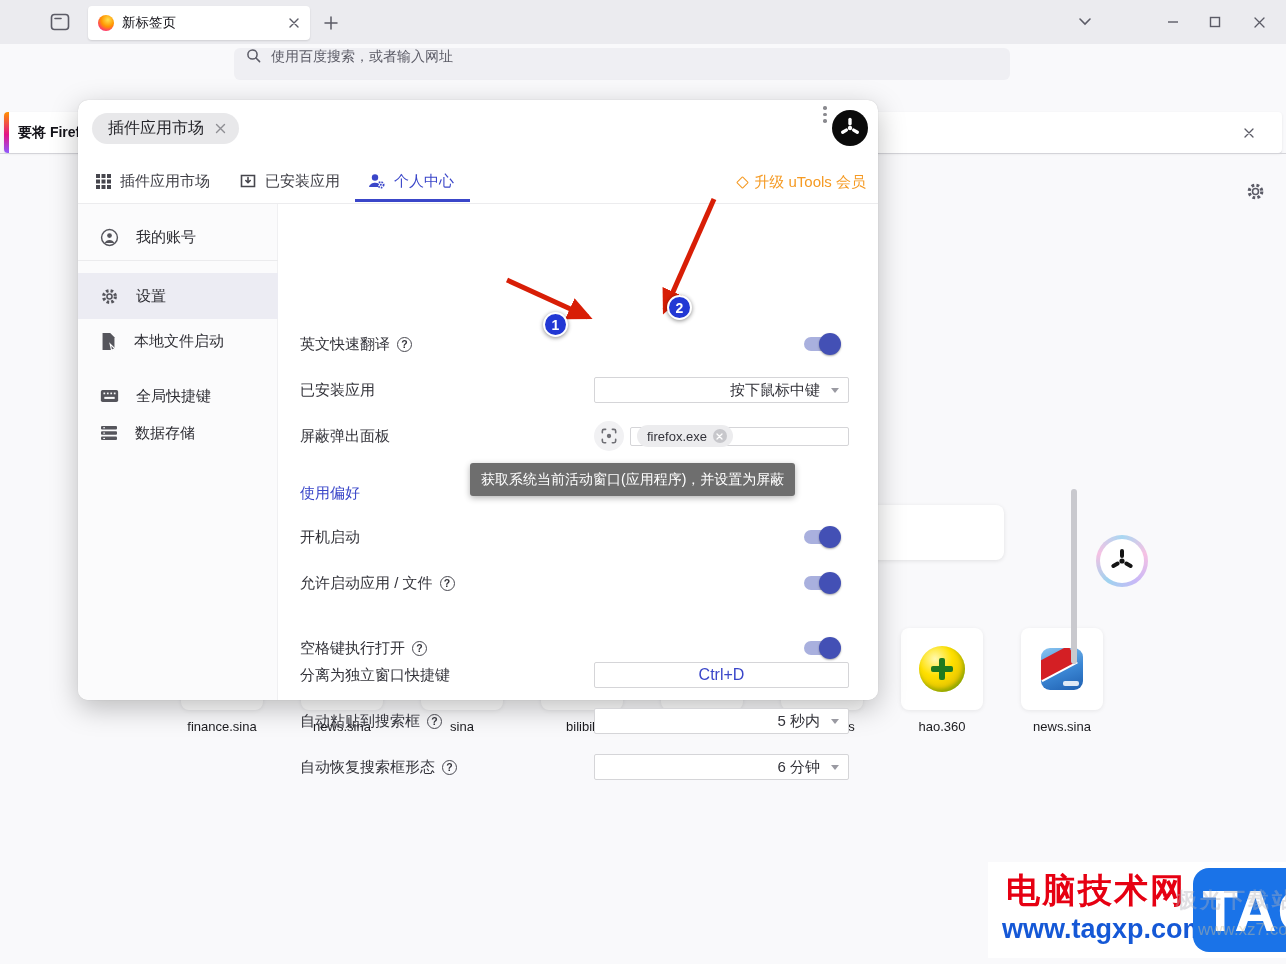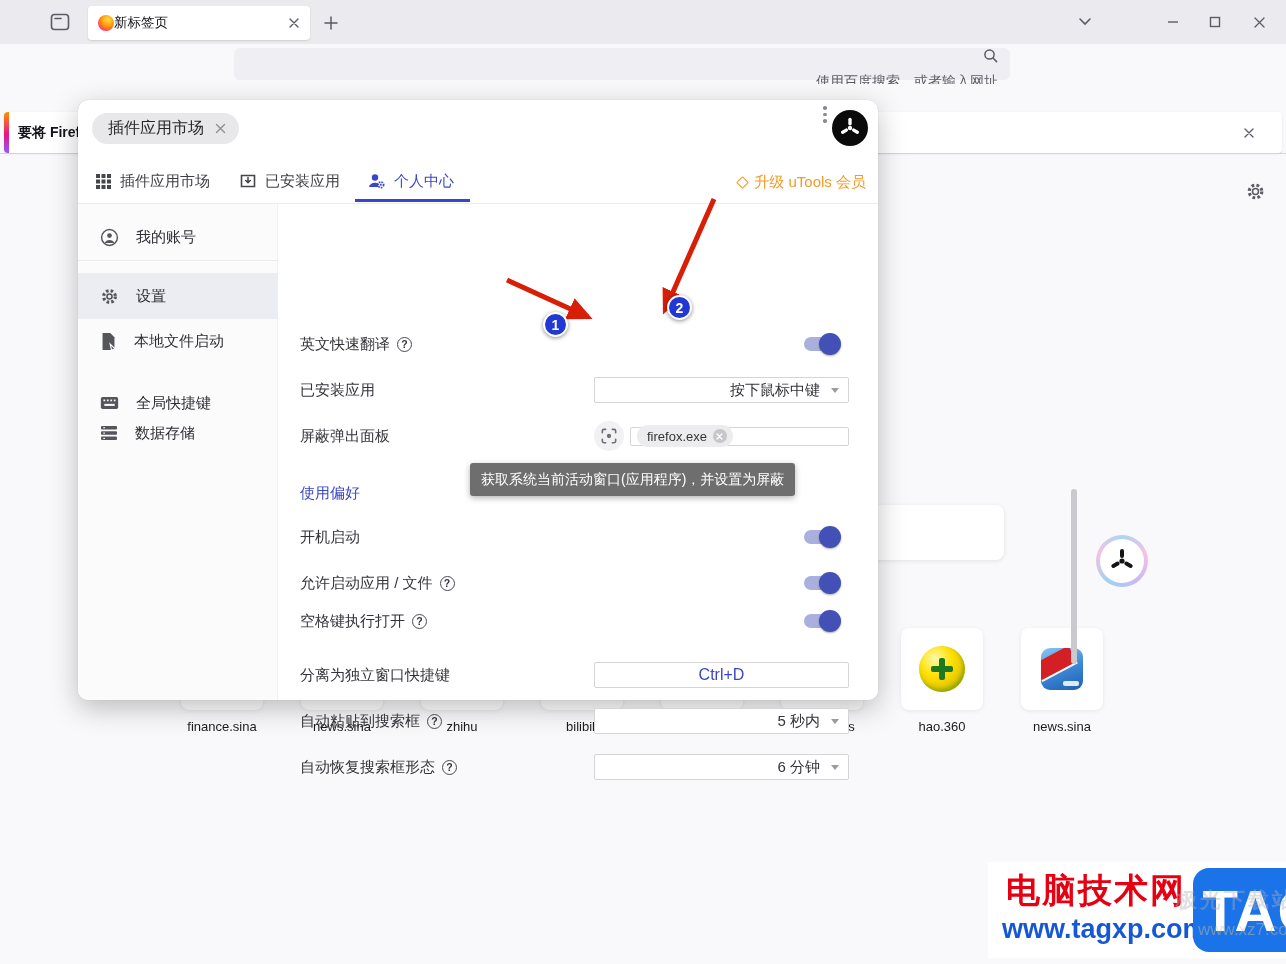--- a/index.html
+++ b/index.html
@@ -7,31 +7,31 @@
   body {
     width:1286px; height:964px; position:relative; overflow:hidden;
     background:#f9f9fb;
     font-family:"Liberation Sans","DejaVu Sans",sans-serif;
     color:#15141a;
   }
   
   .tabbar { position:absolute; top:0; left:0; right:0; height:44px; background:#ebebef; z-index:5; }
   .fxview { position:absolute; left:44px; top:9px; width:32px; height:26px; border-radius:4px; display:flex; align-items:center; justify-content:center; }
   .tab { position:absolute; left:88px; top:6px; width:222px; height:34px; background:#fff; border-radius:4px;
-         box-shadow:0 1px 2px rgba(0,0,0,.12); display:flex; align-items:center; padding:0 10px; }
+         box-shadow:0 1px 2px rgba(0,0,0,.12); display:flex; align-items:center; padding:0 10px; gap:8px; }
   .tab-title { font-size:13.5px; flex:1; white-space:nowrap; overflow:hidden; }
   .ffavicon { width:16px; height:16px; border-radius:50%;
       background:radial-gradient(circle at 62% 30%, #ffe14d 0%, #ff9500 45%, #ff3b6b 75%, #b5007f 100%); }
   .newtab-btn { position:absolute; left:320px; top:12px; width:22px; height:22px; display:flex; align-items:center; justify-content:center; border-radius:4px; }
   .tabs-chevron { position:absolute; left:1078px; top:16px; }
   .winctl { position:absolute; top:10px; width:30px; height:24px; display:flex; align-items:center; justify-content:center; }
   .toolbar { position:absolute; top:44px; left:0; right:0; height:40px; background:#f9f9fb; z-index:5; }
   .navicon { position:absolute; top:52px; width:26px; height:26px; display:flex; align-items:center; justify-content:center; border-radius:4px; }
   .urlbar { position:absolute; left:234px; top:48px; width:776px; height:32px; background:#efeff3; border-radius:6px;
-            display:flex; align-items:flex-end; padding:0 12px; gap:10px; z-index:5;flex-direction:column; }
+            display:flex; align-items:flex-start; padding:0 12px; gap:10px; z-index:5; }
   .url-ph { color:#5b5b66; font-size:14px; }
   .bookmarkbar { position:absolute; top:84px; left:0; right:0; height:26px; background:#f9f9fb; z-index:5; }
   .bm { position:absolute; top:86px; display:flex; align-items:center; gap:6px; font-size:13px; color:#15141a; }
   .bm-ico { width:16px; height:16px; display:inline-flex; align-items:center; justify-content:center; }
   .notifbar { position:absolute; top:112px; left:4px; right:4px; height:41px; background:#fff; border-radius:4px;
               box-shadow:0 1px 0 #d9d9de, 0 1px 3px rgba(0,0,0,.08); z-index:5; overflow:hidden; }
   .notif-stripe { position:absolute; left:0; top:0; bottom:0; width:5px;
               background:linear-gradient(180deg,#ff9100 0%,#e31587 55%,#9059ff 100%); }
   .notif-text { position:absolute; left:14px; top:12px; font-weight:bold; font-size:14px; }
   .notif-close { position:absolute; right:22px; top:10px; width:22px; height:22px; display:flex; align-items:center; justify-content:center; border-radius:4px; }
@@ -294,21 +294,21 @@
 <div class="tile-group" style="left:162px;">
   <div class="tile"></div>
   <div class="tile-label">finance.sina</div>
 </div>
 <div class="tile-group" style="left:282px;">
   <div class="tile"></div>
   <div class="tile-label">news.sina</div>
 </div>
 <div class="tile-group" style="left:402px;">
   <div class="tile"></div>
-  <div class="tile-label">zhihu</div>
+  <div class="tile-label">sina</div>
 </div>
 <div class="tile-group" style="left:522px;">
   <div class="tile"></div>
   <div class="tile-label">bilibili</div>
 </div>
 <div class="tile-group" style="left:642px;">
   <div class="tile"></div>
   <div class="tile-label">start.firefoxc...</div>
 </div>
 <div class="tile-group" style="left:762px;">
@@ -406,21 +406,21 @@
     </div>
     <div class="side-item" style="top:114px;">
       <span>
         <svg width="17" height="19" viewBox="0 0 20 22">
             <path d="M3 1h9l5 5v15H3z" fill="#55555c"></path>
             <path d="M12 14l6 6-3 .5-1 2.5z" fill="#55555c" stroke="#fbfbfc" stroke-width="1.4"></path>
           </svg>
       </span>
       <span>本地文件启动</span>
     </div>
-    <div class="side-item" style="top:176px;">
+    <div class="side-item" style="top:169px;">
       <span>
         <svg width="19" height="14" viewBox="0 0 22 16">
             <rect x="1" y="1" width="20" height="14" rx="2" fill="#55555c"></rect>
             <g fill="#fbfbfc">
               <rect x="4" y="4" width="2" height="2"></rect>
               <rect x="8" y="4" width="2" height="2"></rect>
               <rect x="12" y="4" width="2" height="2"></rect>
               <rect x="16" y="4" width="2" height="2"></rect>
               <rect x="5" y="9" width="12" height="2.4"></rect>
             </g>
@@ -496,21 +496,21 @@
     </div>
 
     <div class="row" style="top:363px;">
       <span class="rlabel">
         <span>允许启动应用 / 文件</span>
         <span class="help">?</span>
       </span>
       <span class="toggle"></span>
     </div>
 
-    <div class="row" style="top:401px;text-align:right;">
+    <div class="row" style="top:428px;text-align:right;">
       <span class="rlabel">
         <span>空格键执行打开</span>
         <span class="help">?</span>
       </span>
       <span class="toggle"></span>
     </div>
 
     <div class="row" style="top:455px;">
       <span class="rlabel">分离为独立窗口快捷键</span>
       <span class="hotkey">Ctrl+D</span>

